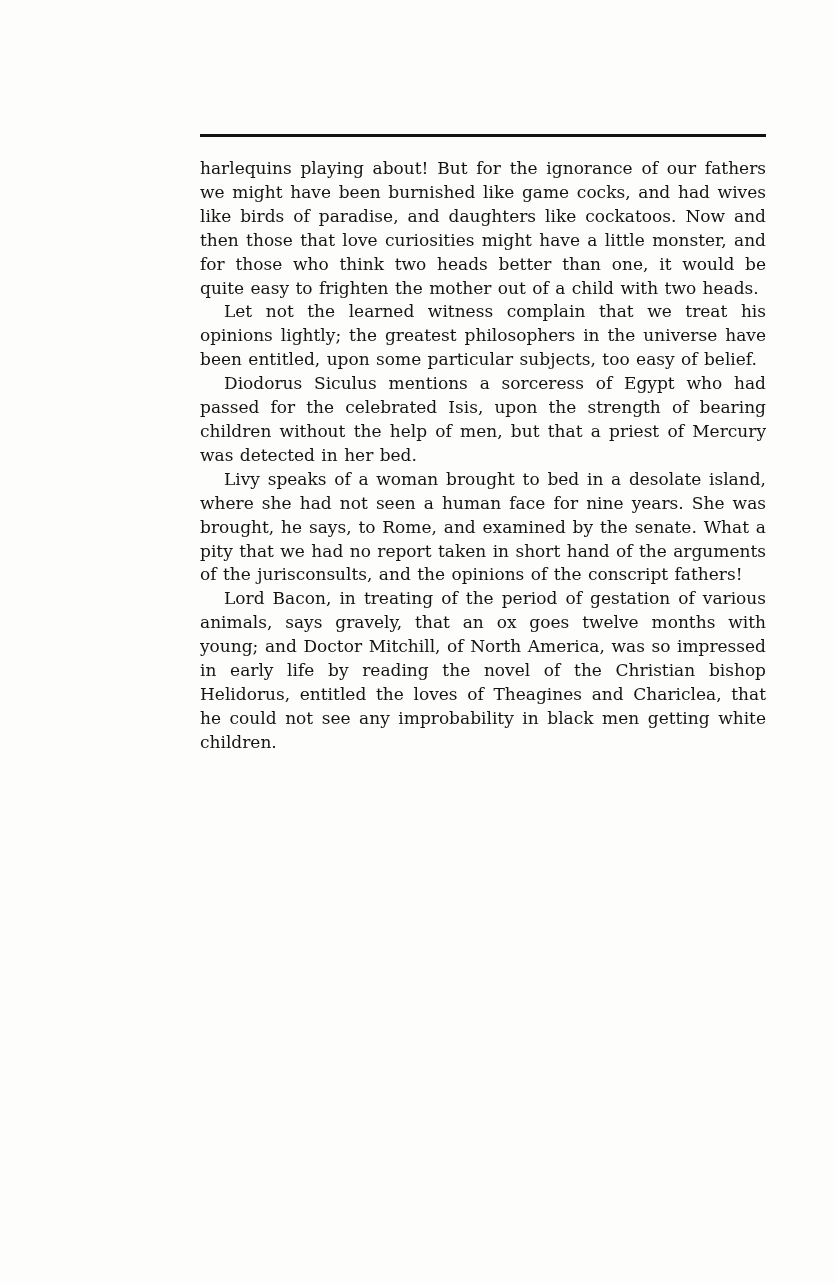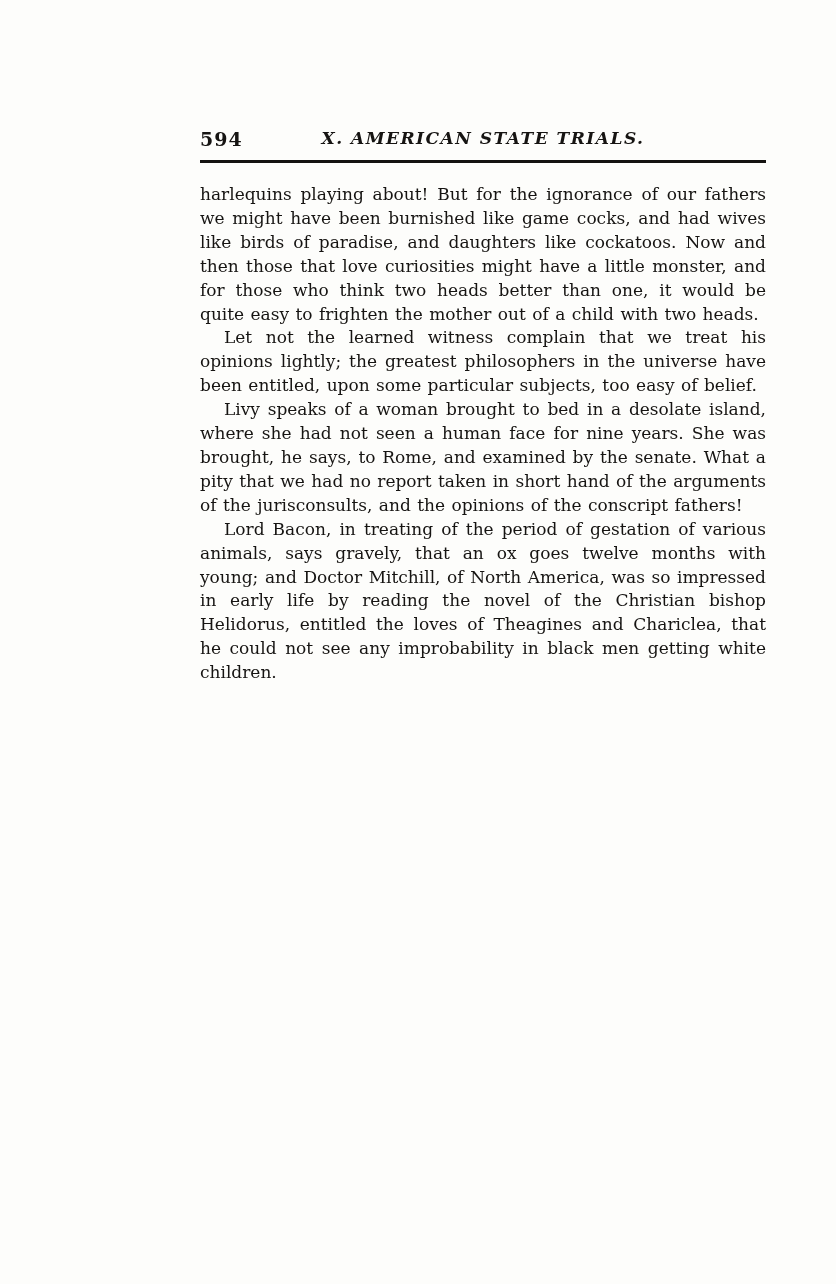--- a/index.html
+++ b/index.html
@@ -65,25 +65,22 @@
   }
   .page-body p.para.no-indent {
     text-indent: 0;
   }
 </style>
 </head>
 <body>
 
 <div class="scan-page">
   <div class="text-block">
-    <div class="page-header">
-      <span class="page-number">594</span>
-      <span class="running-title">X. AMERICAN STATE TRIALS.</span>
-    </div>
     <div class="header-rule"></div>
     <div class="page-body">
         <p class="para no-indent">harlequins playing about! But for the ignorance of our fathers we might have been burnished like game cocks, and had wives like birds of paradise, and daughters like cockatoos. Now and then those that love curiosities might have a little monster, and for those who think two heads better than one, it would be quite easy to frighten the mother out of a child with two heads.</p>
         <p class="para">Let not the learned witness complain that we treat his opinions lightly; the greatest philosophers in the universe have been entitled, upon some particular subjects, too easy of belief.</p>
+        <p class="para">Diodorus Siculus mentions a sorceress of Egypt who had passed for the celebrated Isis, upon the strength of bearing children without the help of men, but that a priest of Mercury was detected in her bed.</p>
         <p class="para">Livy speaks of a woman brought to bed in a desolate island, where she had not seen a human face for nine years. She was brought, he says, to Rome, and examined by the senate. What a pity that we had no report taken in short hand of the arguments of the jurisconsults, and the opinions of the conscript fathers!</p>
         <p class="para">Lord Bacon, in treating of the period of gestation of various animals, says gravely, that an ox goes twelve months with young; and Doctor Mitchill, of North America, was so impressed in early life by reading the novel of the Christian bishop Helidorus, entitled the loves of Theagines and Chariclea, that he could not see any improbability in black men getting white children.</p>
       </div>
   </div>
 </div>
 
 </body></html>

